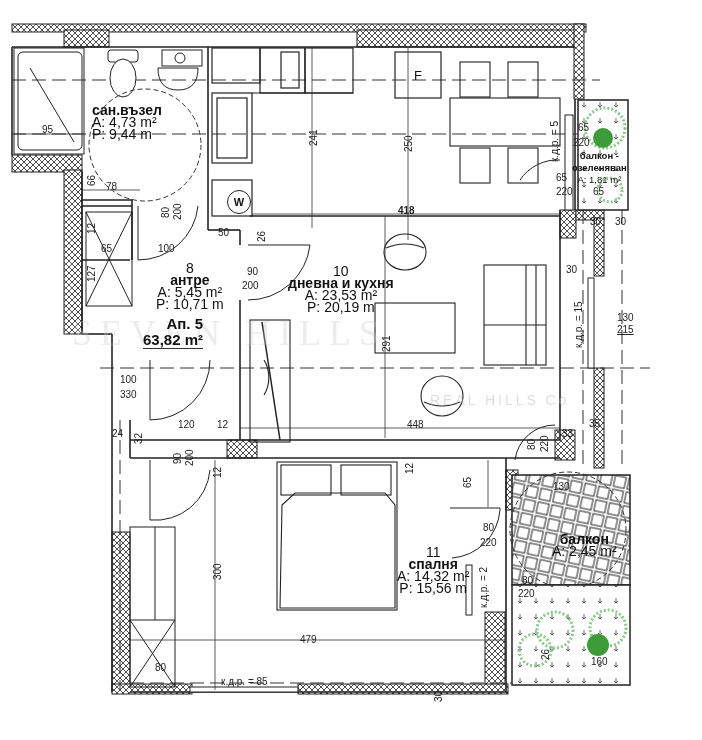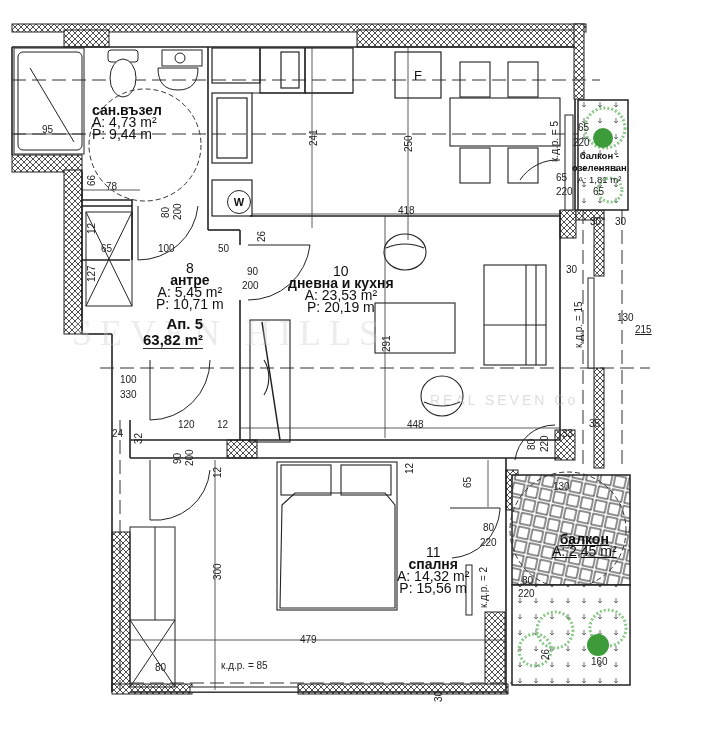--- a/index.html
+++ b/index.html
@@ -204,21 +204,21 @@
     <line x1="240" y1="428" x2="560" y2="428"></line>
     <line x1="215" y1="460" x2="215" y2="690"></line>
     <line x1="130" y1="640" x2="505" y2="640"></line>
     <line x1="488" y1="460" x2="488" y2="507"></line>
     <line x1="14" y1="134" x2="84" y2="134"></line>
     <line x1="82" y1="190" x2="140" y2="190"></line>
   </g>
 </svg>
 
 <div class="wm">SEVEN HILLS</div>
-<div class="wm2">REAL SEVEN Co</div>
+<div class="wm2">REAL HILLS Co</div>
 
 <div class="fridge">F</div>
 <div class="wm-icon">W</div>
 
 <div class="room" style="left:92px;top:104px;text-align:left;">
   <span class="name">сан.възел</span>
   <span class="area">A: 4,73 m²</span>
   <span class="per">P: 9,44 m</span>
 </div>
 <div class="room" style="left:156px;top:262px;">
@@ -237,51 +237,51 @@
   <span class="num">11</span>
   <span class="name">спалня</span>
   <span class="area">A: 14,32 m²</span>
   <span class="per">P: 15,56 m</span>
 </div>
 <div class="room" style="left:572px;top:150px;font-size:9.5px;">
   <span class="name">балкон -</span>
   <span class="name">озеленяван</span>
   <span class="area">A: 1,81 m²</span>
 </div>
-<div class="room" style="left:552px;top:533px;text-decoration:underline;">
+<div class="room" style="left:552px;top:533px;">
   <span class="name">балкон</span>
   <span class="area">A: 2,45 m²</span>
 </div>
 
 <div class="apt">
   <span class="t">Ап. 5</span>
   <span class="a">63,82 m²</span>
 </div>
 
 <div class="lbl vert" style="left:549px;top:162px;">к.д.р. = 5</div>
 <div class="lbl vert" style="left:573px;top:348px;">к.д.р. = 15</div>
 <div class="lbl vert" style="left:478px;top:608px;">к.д.р. = 2</div>
-<div class="lbl" style="left:221px;top:660px;">к.д.р. = 85</div>
+<div class="lbl" style="left:221px;top:676px;">к.д.р. = 85</div>
 
 <div class="lbl" style="left:42px;top:124px;">95</div>
 <div class="lbl vert" style="left:86px;top:186px;">66</div>
 <div class="lbl" style="left:106px;top:181px;">78</div>
 <div class="lbl vert" style="left:160px;top:218px;">80</div>
 <div class="lbl vert" style="left:172px;top:220px;">200</div>
 <div class="lbl vert" style="left:86px;top:234px;">12</div>
 <div class="lbl" style="left:101px;top:243px;">65</div>
 <div class="lbl" style="left:158px;top:243px;">100</div>
-<div class="lbl" style="left:218px;top:243px;">50</div>
+<div class="lbl" style="left:218px;top:227px;">50</div>
 <div class="lbl vert" style="left:86px;top:282px;">127</div>
 <div class="lbl vert" style="left:256px;top:242px;">26</div>
 <div class="lbl" style="left:247px;top:266px;">90</div>
 <div class="lbl" style="left:242px;top:280px;">200</div>
 <div class="lbl vert" style="left:308px;top:146px;">241</div>
 <div class="lbl vert" style="left:403px;top:152px;">250</div>
-<div class="lbl" style="left:398px;top:205px;">418</div>
+<div class="lbl" style="left:398px;top:205px;font-weight:bold;">418</div>
 <div class="lbl vert" style="left:381px;top:352px;">291</div>
 <div class="lbl" style="left:120px;top:374px;">100</div>
 <div class="lbl" style="left:120px;top:389px;">330</div>
 <div class="lbl" style="left:112px;top:428px;">24</div>
 <div class="lbl vert" style="left:133px;top:444px;">32</div>
 <div class="lbl" style="left:178px;top:419px;">120</div>
 <div class="lbl" style="left:217px;top:419px;">12</div>
 <div class="lbl" style="left:407px;top:419px;">448</div>
 <div class="lbl vert" style="left:172px;top:464px;">90</div>
 <div class="lbl vert" style="left:184px;top:466px;">200</div>
@@ -295,21 +295,21 @@
 <div class="lbl" style="left:483px;top:522px;">80</div>
 <div class="lbl" style="left:480px;top:537px;">220</div>
 <div class="lbl vert" style="left:526px;top:450px;">80</div>
 <div class="lbl vert" style="left:539px;top:452px;">220</div>
 <div class="lbl" style="left:562px;top:428px;">33</div>
 <div class="lbl" style="left:589px;top:418px;">35</div>
 <div class="lbl" style="left:590px;top:216px;">30</div>
 <div class="lbl" style="left:615px;top:216px;">30</div>
 <div class="lbl" style="left:566px;top:264px;">30</div>
 <div class="lbl" style="left:617px;top:312px;">130</div>
-<div class="lbl" style="left:635px;top:324px;text-decoration:underline;">215</div>
+<div class="lbl" style="left:617px;top:324px;text-decoration:underline;">215</div>
 <div class="lbl" style="left:578px;top:122px;">65</div>
 <div class="lbl" style="left:573px;top:137px;">220</div>
 <div class="lbl" style="left:556px;top:172px;">65</div>
 <div class="lbl" style="left:556px;top:186px;">220</div>
 <div class="lbl" style="left:593px;top:186px;">65</div>
 <div class="lbl" style="left:553px;top:481px;">130</div>
 <div class="lbl" style="left:522px;top:575px;">80</div>
 <div class="lbl" style="left:518px;top:588px;">220</div>
 <div class="lbl" style="left:591px;top:656px;">160</div>
 <div class="lbl vert" style="left:540px;top:660px;">26</div>

